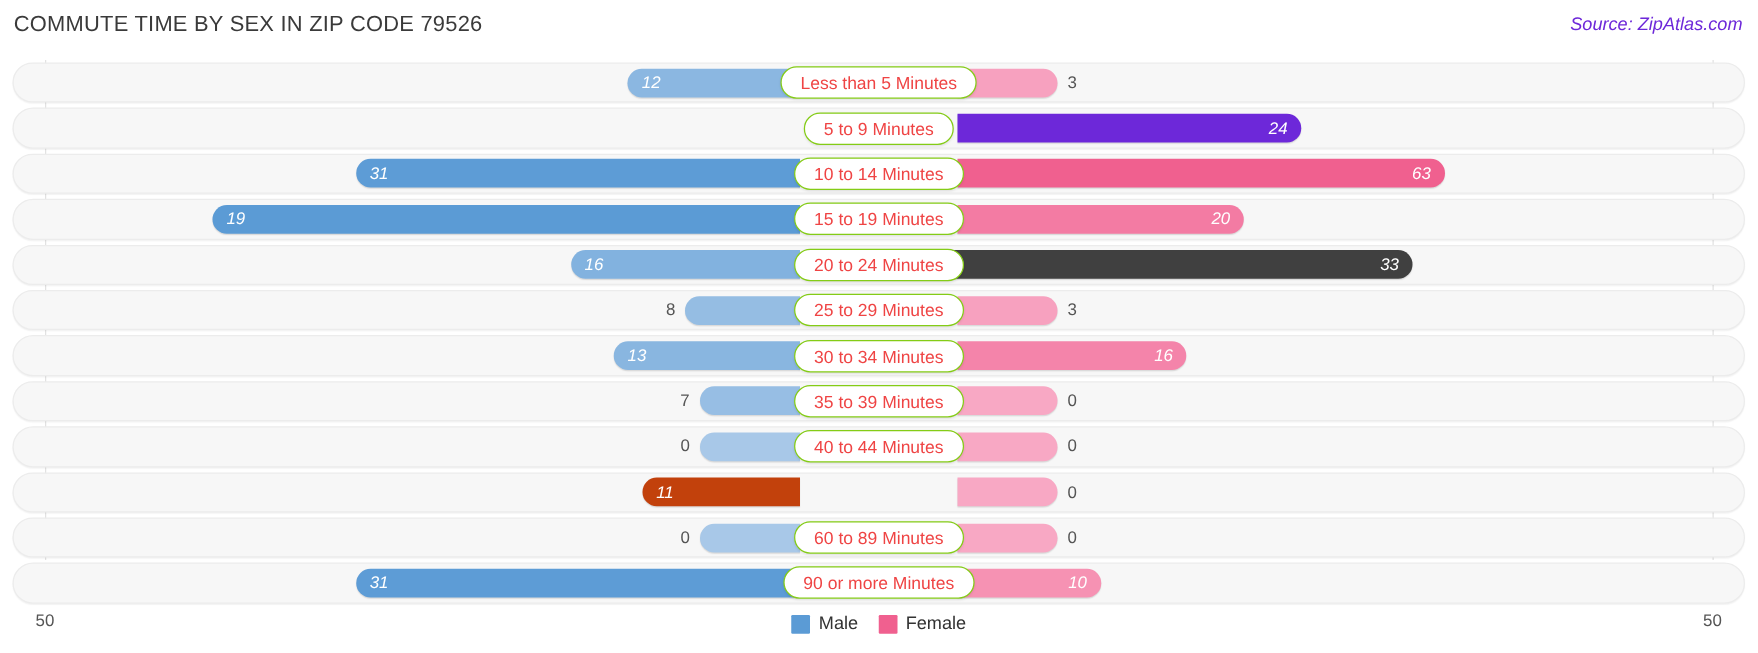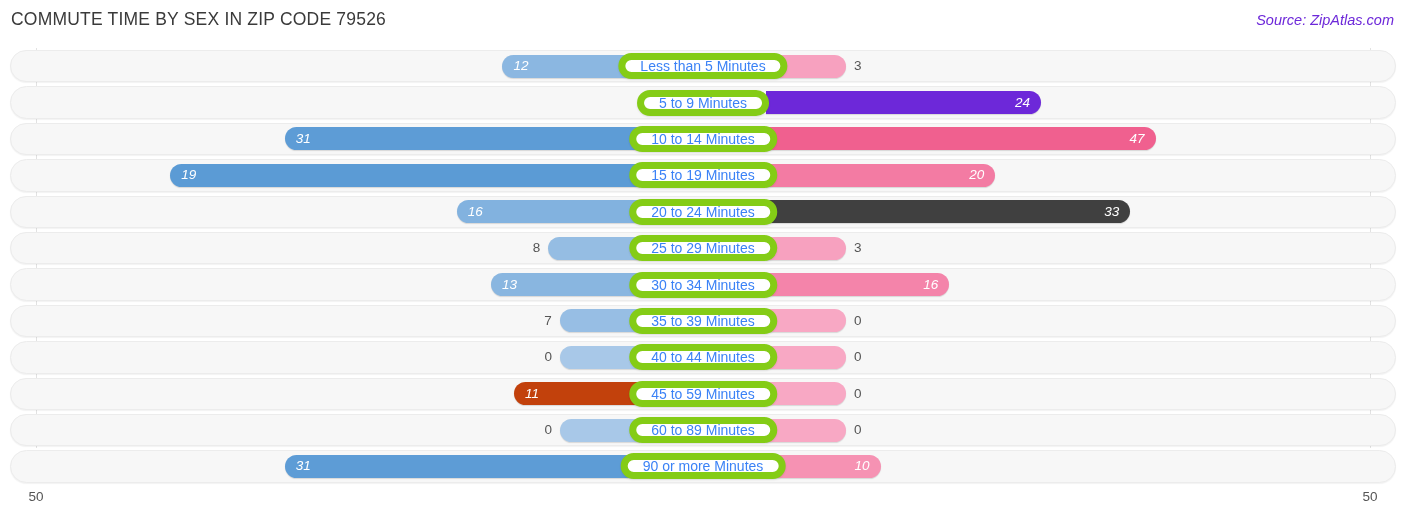--- a/index.html
+++ b/index.html
@@ -113,28 +113,28 @@
   }
 
   .pill {
     position: absolute;
     top: 50%;
     margin-top: -13px;
     height: 26px;
     left: 50%;
     transform: translateX(-50%);
     background: #ffffff;
-    border: 7px solid #84cc16;
+    border: 1px solid #84cc16;
     border-radius: 13px;
     display: flex;
     align-items: center;
     justify-content: center;
     padding: 0 15px;
     font-size: 14px;
-    color: #3b82f6;
+    color: #ef4444;
     white-space: nowrap;
     box-shadow: 0 1px 2px rgba(0,0,0,.10);
     z-index: 5;
   }
 
   
   .axis-label {
     position: absolute;
     bottom: 18px;
     font-size: 13.5px;
@@ -197,21 +197,21 @@
             <div class="pill">5 to 9 Minutes</div>
           </div>
         </div>
         <div class="row">
           <div class="track"></div>
           <div class="bars">
             <div class="bar bar-male" style="width: 355.26px; background: rgb(93, 156, 214); left: 284.74px;">
               <span class="val val-in">31</span>
             </div>
             <div class="bar bar-female" style="width: 389.64px; background: rgb(240, 96, 143); left: 766px;">
-              <span class="val val-in">47</span>
+              <span class="val val-in">63</span>
             </div>
             <div class="pill">10 to 14 Minutes</div>
           </div>
         </div>
         <div class="row">
           <div class="track"></div>
           <div class="bars">
             <div class="bar bar-male" style="width: 469.86px; background: rgb(91, 155, 213); left: 170.14px;">
               <span class="val val-in">19</span>
             </div>
@@ -276,21 +276,20 @@
           </div>
         </div>
         <div class="row">
           <div class="track"></div>
           <div class="bars">
             <div class="bar bar-male" style="width: 126.06px; background: #c2410c; left: 513.94px;">
               <span class="val val-in">11</span>
             </div>
             <span class="val" style="left: 854px;">0</span>
             <div class="bar bar-female" style="width: 80px; background: rgb(248, 168, 196); left: 766px;"></div>
-            <div class="pill">45 to 59 Minutes</div>
           </div>
         </div>
         <div class="row">
           <div class="track"></div>
           <div class="bars">
             <span class="val" style="left: 552px; transform: translateX(-100%);">0</span>
             <div class="bar bar-male" style="width: 80px; background: rgb(168, 200, 232); left: 560px;"></div>
             <span class="val" style="left: 854px;">0</span>
             <div class="bar bar-female" style="width: 80px; background: rgb(248, 168, 196); left: 766px;"></div>
             <div class="pill">60 to 89 Minutes</div>
@@ -307,13 +306,23 @@
             </div>
             <div class="pill">90 or more Minutes</div>
           </div>
         </div>
       </div>
   </div>
 
   <div class="axis-label axis-left">50</div>
   <div class="axis-label axis-right">50</div>
 
+  <div class="legend" id="legend">
+      <div class="legend-item">
+        <span class="swatch" style="background: rgb(91, 155, 213);"></span>
+        <span>Male</span>
+      </div>
+      <div class="legend-item">
+        <span class="swatch" style="background: rgb(240, 96, 143);"></span>
+        <span>Female</span>
+      </div>
+    </div>
 </div>
 
 </body></html>

